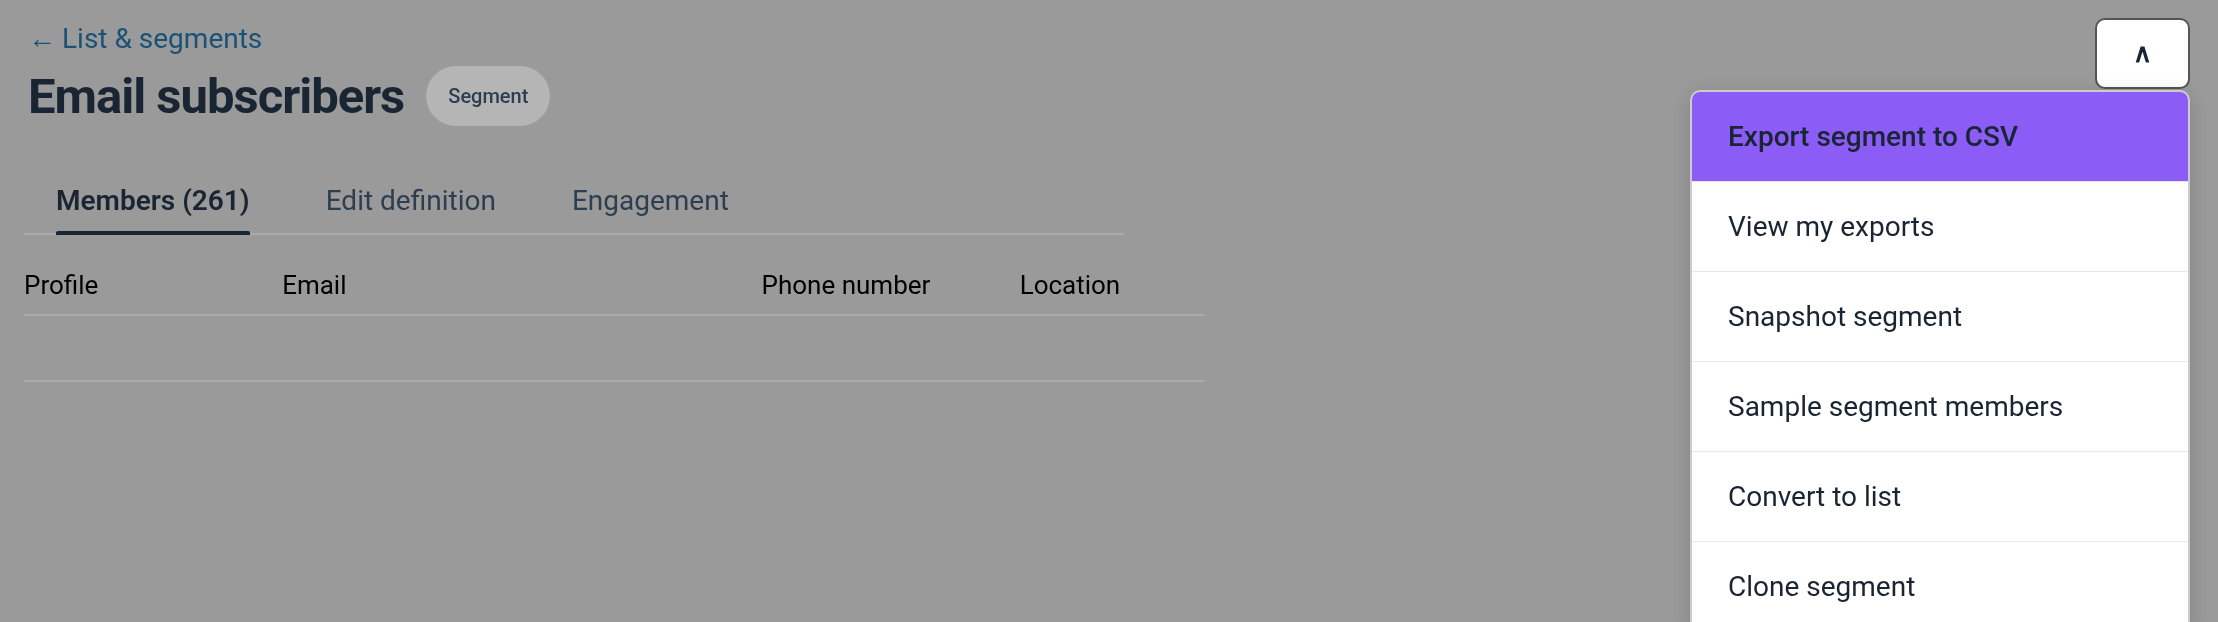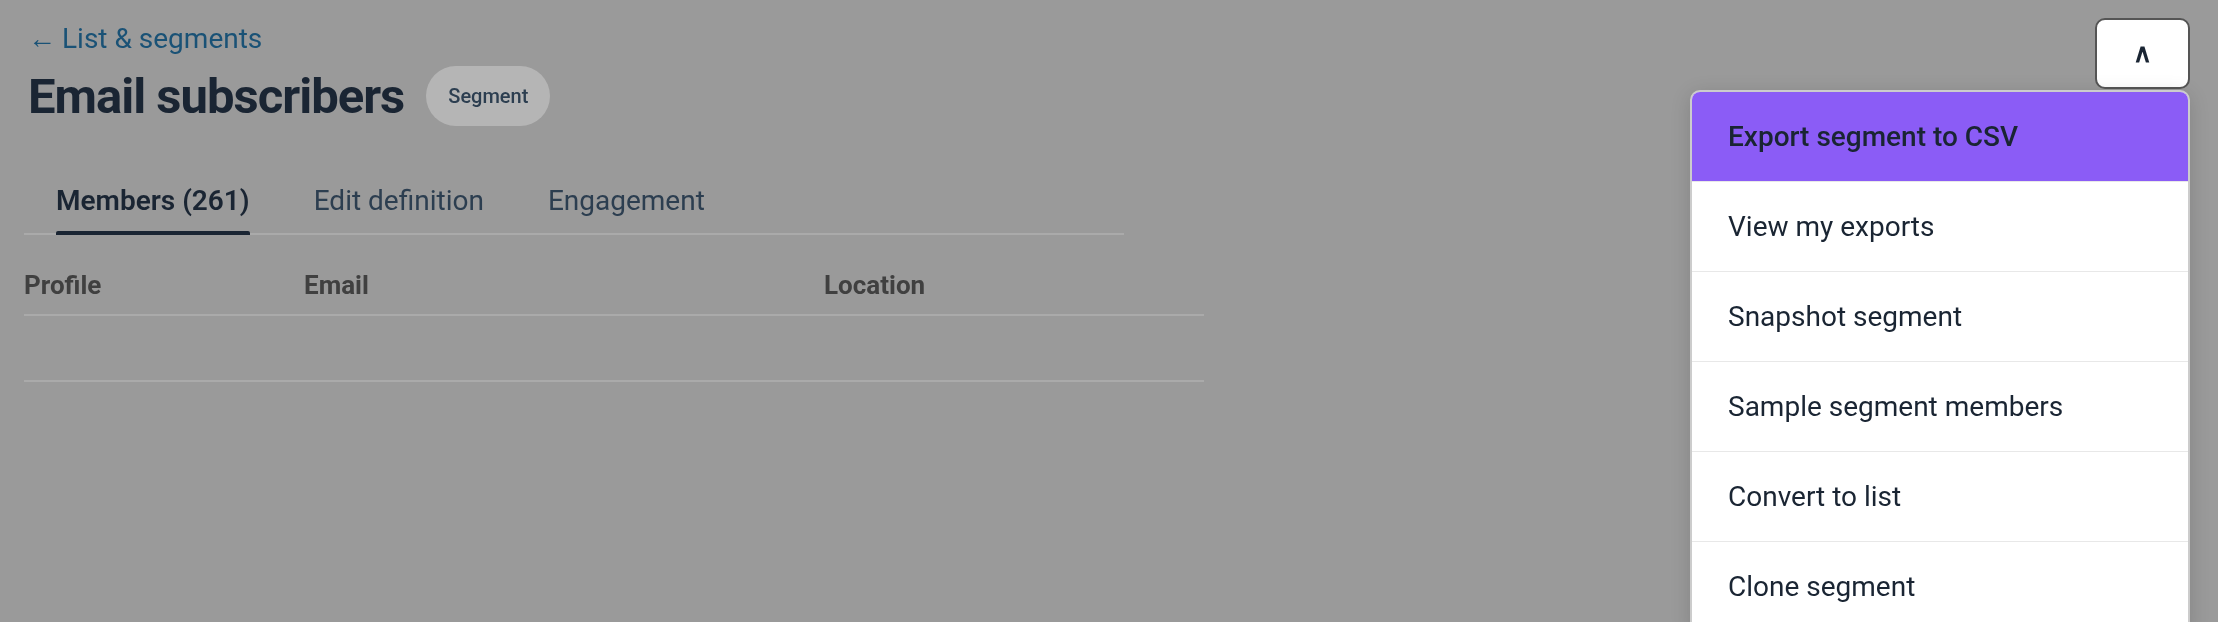--- a/index.html
+++ b/index.html
@@ -61,21 +61,21 @@
       padding: 18px 22px;
       border-radius: 30px;
     }
 
     .tabs-area {
       position: absolute;
       top: 170px;
       left: 24px;
       display: flex;
       align-items: flex-start;
-      gap: 0;
+      gap: 12px;
       border-bottom: 2px solid #aaaaaa;
       width: 1100px;
     }
 
     .tab {
       font-size: 28px;
       color: #2c3e50;
       padding: 14px 32px 16px 32px;
       cursor: pointer;
       position: relative;
@@ -103,22 +103,22 @@
       top: 270px;
       left: 24px;
       display: flex;
       width: 1180px;
       border-bottom: 2px solid #aaaaaa;
       padding-bottom: 14px;
     }
 
     .table-col {
       font-size: 26px;
-      color: #404040;
-      font-weight: 700;
+      color: #000000;
+      font-weight: 400;
     }
 
     .col-profile { width: 280px; }
     .col-email { width: 520px; }
     .col-phone { width: 280px; }
     .col-location { width: 200px; }
 
     .table-divider {
       position: absolute;
       top: 380px;
@@ -200,20 +200,21 @@
 
   <div class="tabs-area">
     <div class="tab active">Members (261)</div>
     <div class="tab">Edit definition</div>
     <div class="tab">Engagement</div>
   </div>
 
   <div class="table-header">
     <div class="table-col col-profile">Profile</div>
     <div class="table-col col-email">Email</div>
+    <div class="table-col col-phone">Phone number</div>
     <div class="table-col col-location">Location</div>
   </div>
 
   <div class="table-divider"></div>
 
   <button class="manage-button">
     <span class="chevron-up">∧</span>
   </button>
 
   <div class="dropdown-menu">

